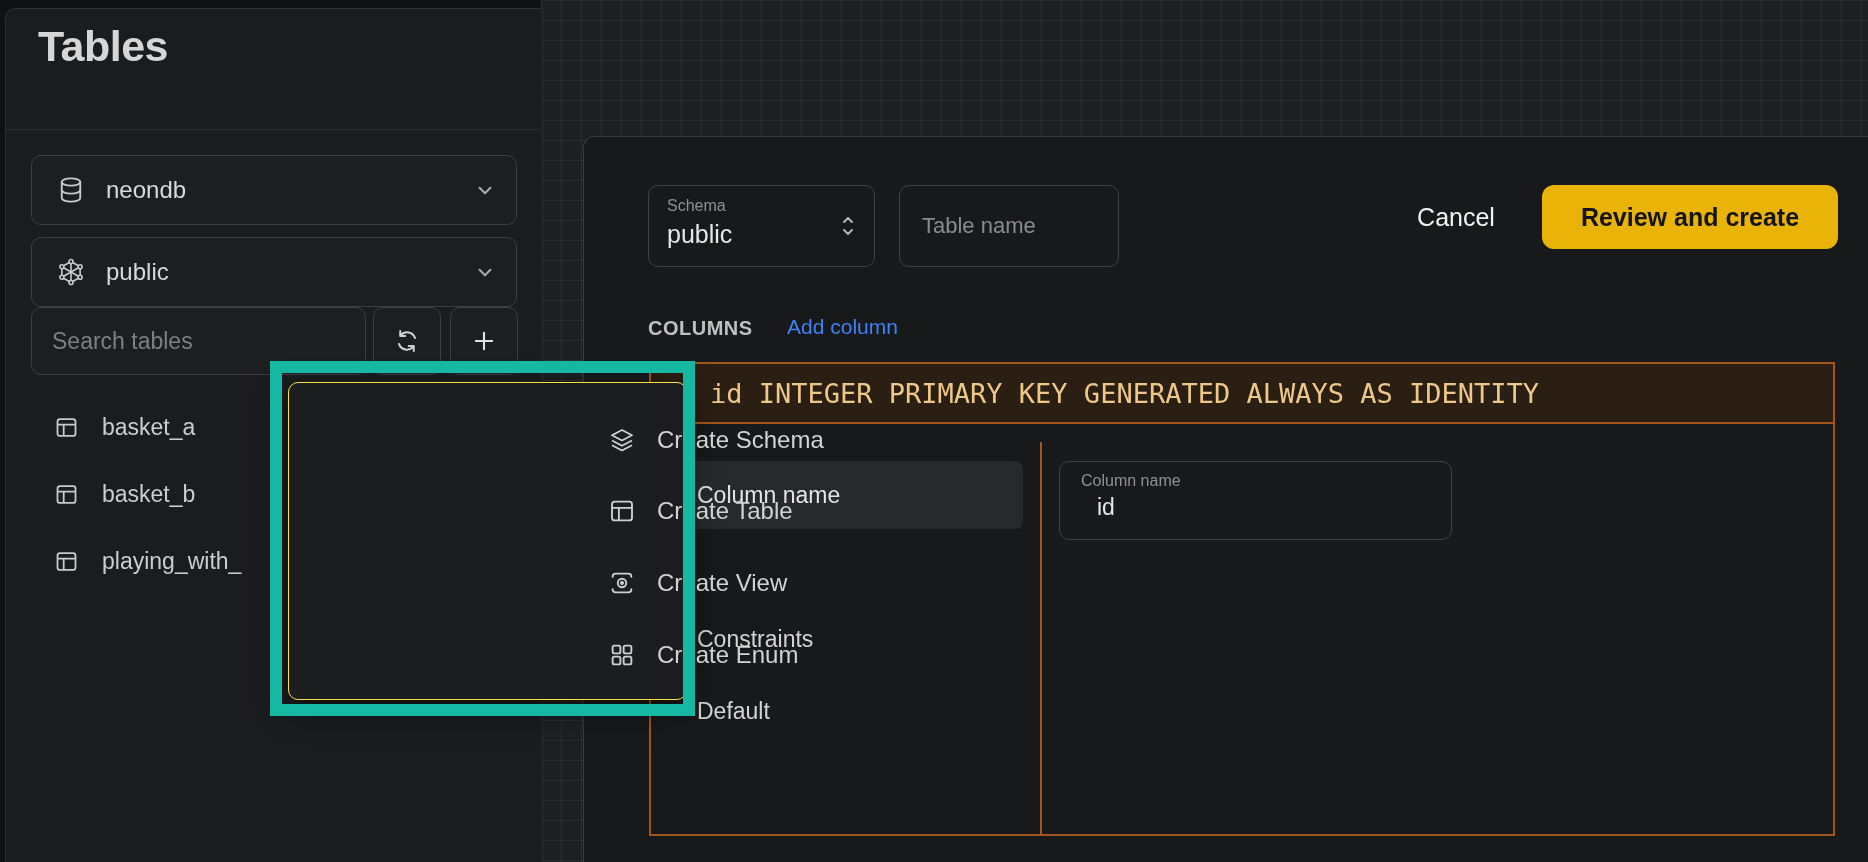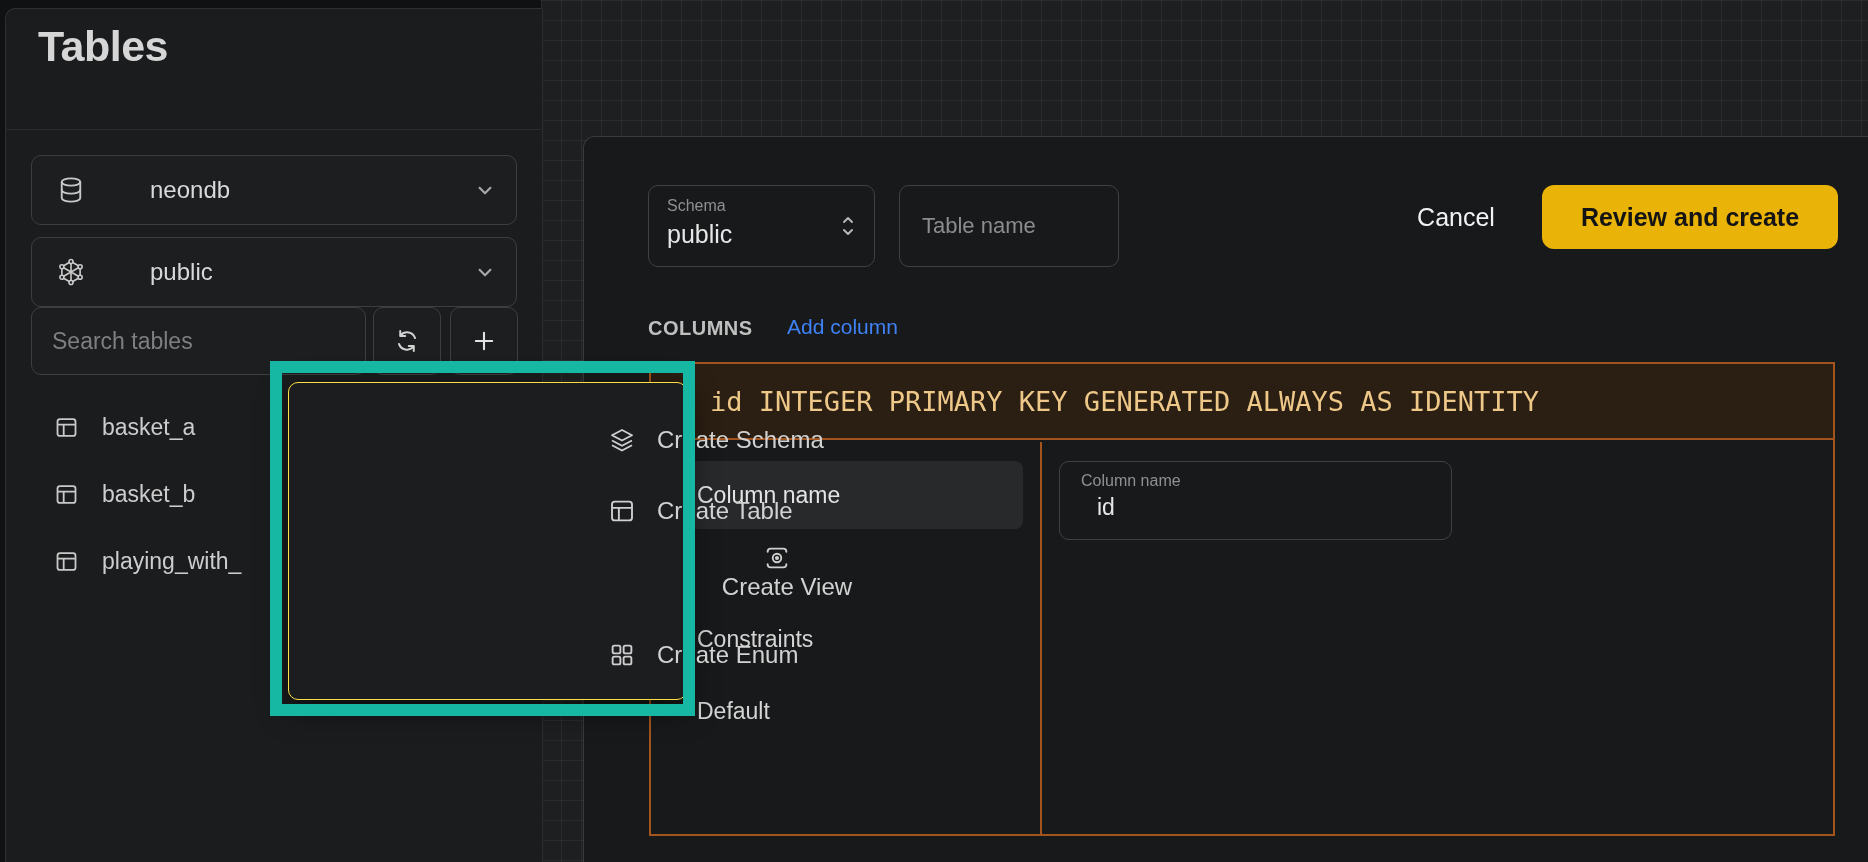--- a/index.html
+++ b/index.html
@@ -15,21 +15,21 @@
   #main-panel{left:583px;top:136px;width:1285px;height:726px;background:#18191a;
     border-top:1px solid #3a3b3c;border-left:1px solid #3a3b3c;border-radius:12px 0 0 0;}
   #sidebar{left:5px;top:8px;width:536px;height:854px;background:#1b1c1e;
     border-left:1px solid #2f3032;border-top:1px solid #2f3032;border-right:1px solid #2c2d2f;
     border-radius:10px 0 0 0;}
 
   
   #tables-title{left:38px;top:22px;font-size:43px;font-weight:700;color:#d6d6d6;letter-spacing:-0.5px;}
   #sidebar-divider{left:5px;top:129px;width:536px;height:1px;background:#2b2c2e;}
   .select-box{background:#1d1e20;border:1px solid #3d3e40;border-radius:10px;
-    display:flex;align-items:center;color:#d9d9d9;font-size:24px;gap:44px;}
+    display:flex;align-items:center;color:#d9d9d9;font-size:24px;}
   #db-select{left:31px;top:155px;width:484px;height:68px;}
   #schema-select{left:31px;top:237px;width:484px;height:68px;}
   .select-box .ic{margin-left:24px;margin-right:20px;display:flex;}
   .select-box .chev{margin-left:auto;margin-right:18px;display:flex;}
   #search-box{left:31px;top:307px;width:333px;height:66px;background:#1d1e20;
     border:1px solid #3d3e40;border-radius:10px;display:flex;align-items:center;}
   #search-box input{background:transparent;border:none;outline:none;color:#d9d9d9;
     font-size:23px;margin-left:18px;width:290px;font-family:"Liberation Sans",sans-serif;}
   #search-box input::placeholder{color:#7e7f81;}
   .sq-btn{width:66px;height:66px;background:#1d1e20;border:1px solid #3d3e40;border-radius:10px;
@@ -53,21 +53,21 @@
     justify-content:center;color:#f2f2f2;font-size:25px;cursor:pointer;background:none;border:none;
     font-family:"Liberation Sans",sans-serif;}
   #review-btn{left:1542px;top:185px;width:296px;height:64px;background:#eab308;border:none;
     border-radius:12px;color:#141414;font-size:25px;font-weight:600;cursor:pointer;
     font-family:"Liberation Sans",sans-serif;}
   #columns-heading{left:648px;top:317px;font-size:20px;font-weight:700;color:#c0c0c0;letter-spacing:.5px;}
   #add-column{left:787px;top:315px;font-size:21px;color:#3f82f6;font-weight:500;cursor:pointer;}
 
   
   #form-box{left:649px;top:362px;width:1186px;height:474px;border:2px solid #a4551e;box-sizing:border-box;}
-  #code-row{left:651px;top:364px;width:1182px;height:76px;background:#2b1e12;
+  #code-row{left:651px;top:364px;width:1182px;height:60px;background:#2b1e12;
     border-bottom:2px solid #a4551e;box-sizing:border-box;display:flex;align-items:center;}
   #code-row .sql{margin-left:59px;font-family:"DejaVu Sans Mono",monospace;font-size:27px;color:#eec888;white-space:pre;}
   #form-vdivider{left:1040px;top:442px;width:2px;height:392px;background:#a4551e;}
   #nav-selected{left:668px;top:461px;width:355px;height:68px;background:#28292b;border-radius:8px;}
   .nav-label{left:697px;width:330px;height:68px;display:flex;align-items:center;font-size:23px;color:#d4d4d4;}
   .nav-label.sel{color:#e4e4e4;}
   #colname-field{left:1059px;top:461px;width:391px;height:77px;}
   #colname-field .float-label{top:10px;left:21px;}
   #colname-field .field-value{left:21px;top:32px;font-size:23px;margin-left:16px;}
 
@@ -232,21 +232,21 @@
     </div>
     <div class="menu-item" style="top:106px;">
       <span class="ic">
         <svg width="30" height="30" viewBox="0 0 24 24" fill="none" stroke="#cfcfcf" stroke-width="1.5" stroke-linejoin="round">
           <rect x="4" y="4.5" width="16" height="15" rx="2.2"></rect>
             <path d="M4 9.5h16M9.5 9.5v10"></path>
         </svg>
       </span>
       <span>Create Table</span>
     </div>
-    <div class="menu-item" style="top:160px;flex-direction:column;">
+    <div class="menu-item" style="top:178px;">
       <span class="ic">
         <svg width="30" height="30" viewBox="0 0 24 24" fill="none" stroke="#cfcfcf" stroke-width="1.5" stroke-linecap="round">
           <path d="M4.5 7c0-1.4 1.1-2.5 2.5-2.5h10c1.4 0 2.5 1.1 2.5 2.5"></path>
           <path d="M4.5 17c0 1.4 1.1 2.5 2.5 2.5h10c1.4 0 2.5-1.1 2.5-2.5"></path>
           <circle cx="12" cy="12" r="3.4"></circle>
             <circle cx="12" cy="12" r="0.9" fill="#cfcfcf"></circle>
         </svg>
       </span>
       <span>Create View</span>
     </div>

